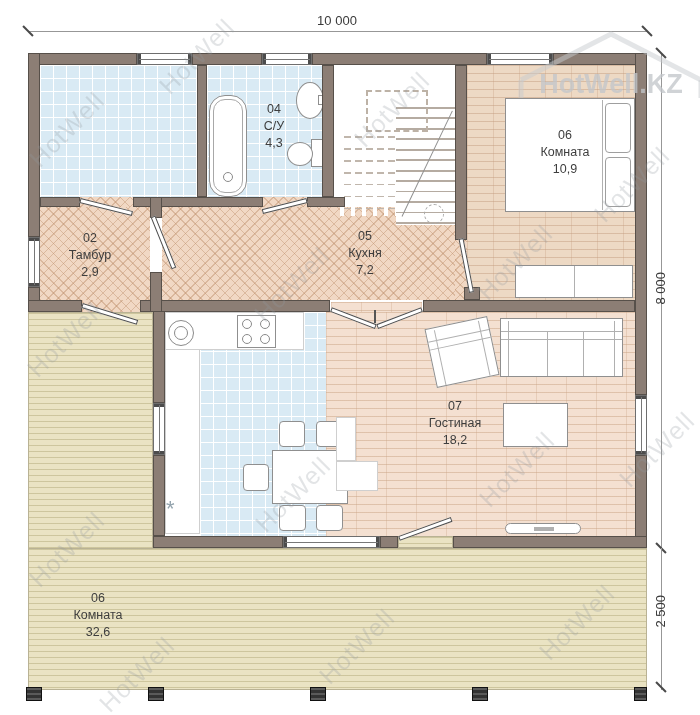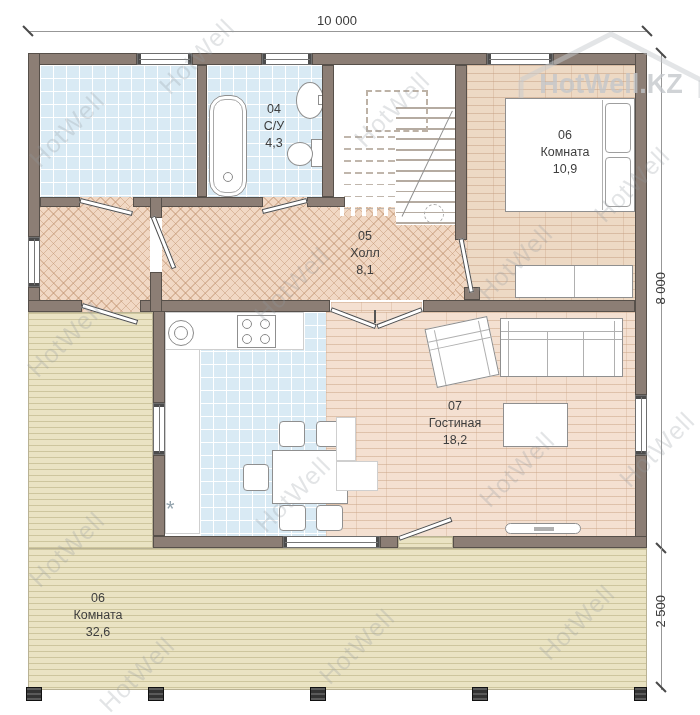--- a/index.html
+++ b/index.html
@@ -219,24 +219,29 @@
   <div class="rlabel" style="left:274px;top:101px">
     <p>04</p>
     <p>С/У</p>
     <p>4,3</p>
   </div>
   <div class="rlabel" style="left:565px;top:127px">
     <p>06</p>
     <p>Комната</p>
     <p>10,9</p>
   </div>
+  <div class="rlabel" style="left:90px;top:230px">
+    <p>02</p>
+    <p>Тамбур</p>
+    <p>2,9</p>
+  </div>
   <div class="rlabel" style="left:365px;top:228px">
     <p>05</p>
-    <p>Холл</p>
-    <p>8,1</p>
+    <p>Кухня</p>
+    <p>7,2</p>
   </div>
   <div class="rlabel" style="left:455px;top:398px">
     <p>07</p>
     <p>Гостиная</p>
     <p>18,2</p>
   </div>
   <div class="rlabel" style="left:98px;top:590px">
     <p>06</p>
     <p>Комната</p>
     <p>32,6</p>

